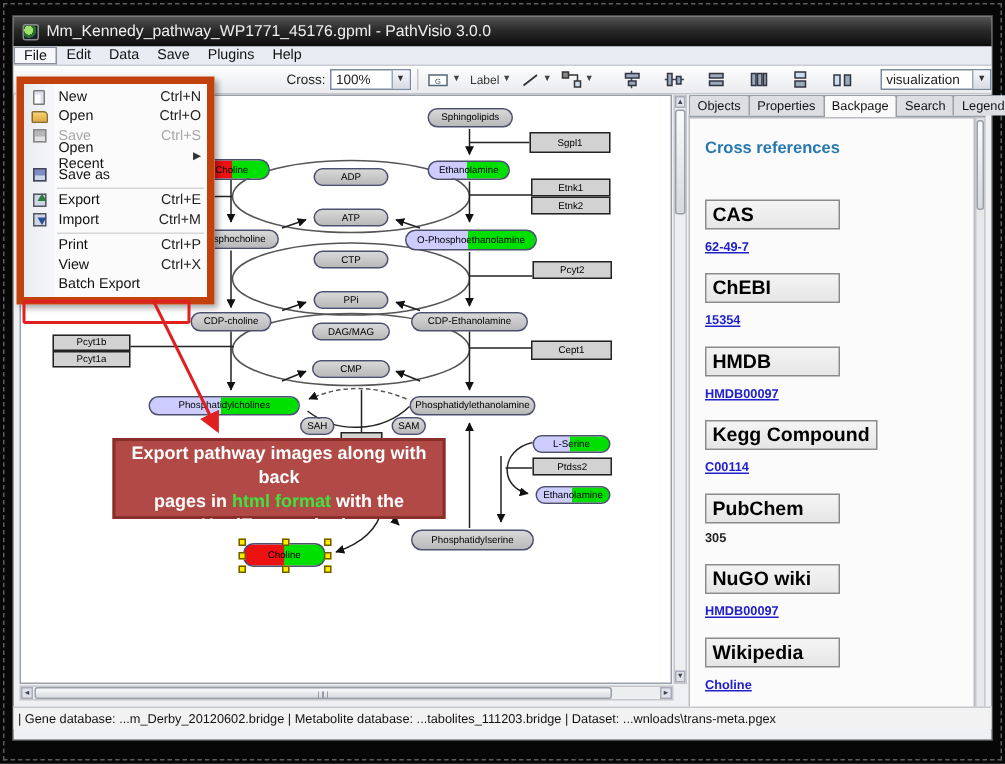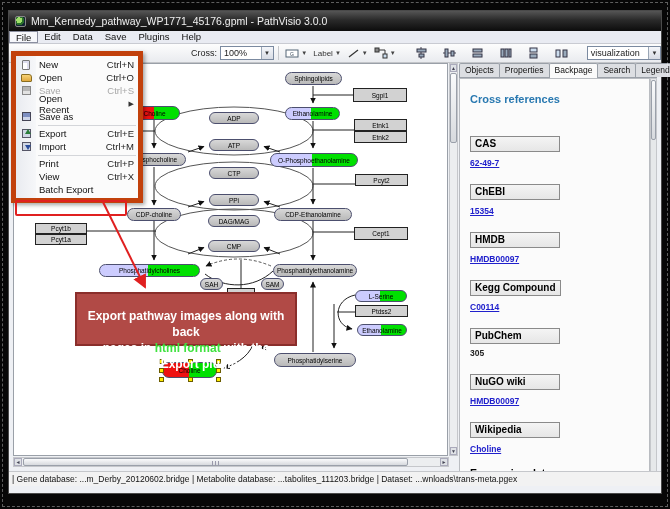--- a/index.html
+++ b/index.html
@@ -61,21 +61,21 @@
   #ptabs { display:flex; height:15px; font-size:8.5px; color:#111; border-bottom:1px solid #9aa0a8; background:#e4e6ea; }
   .ptab { padding:1px 5px 0; border:1px solid #9aa0a8; border-bottom:none; background:#dcdee2;
       margin-right:-1px; border-radius:2px 2px 0 0; }
   .ptab.active { background:#fafafa; position:relative; top:0; height:15px; }
   #pbody { position:absolute; left:0; top:15px; right:7px; bottom:0; background:#fbfbfb;
       border:1px solid #b9bcc1; padding:14px 8px 0 10px; overflow:hidden; }
   #pscroll { position:absolute; right:0; top:15px; width:7px; bottom:0; background:#e6e8ea; border:1px solid #c5c7cb;}
   #pheading { color:#2878b0; font-weight:bold; font-size:11px; margin-bottom:28px; }
   .bp-section { margin-bottom:13px; }
   .bp-title { display:inline-block; min-width:90px; background:linear-gradient(180deg,#f4f4f4,#e6e6e6);
-      border:1px solid #8a8a8a; font-weight:bold; font-size:10px; padding:1px 4px 2px; color:#000; }
+      border:1px solid #8a8a8a; font-weight:bold; font-size:13px; padding:1px 4px 2px; color:#000; }
   .bp-link { display:block; margin-top:6px; font-size:8.5px; font-weight:bold; color:#2020cc; text-decoration:underline; }
   .bp-plain { display:block; margin-top:4px; font-size:8.5px; color:#222; text-decoration:none; font-weight:bold;}
   #pfooter { font-weight:bold; font-size:10.5px; color:#000; margin-top:4px; }
   
   #statusbar { position:absolute; left:0; right:0; top:460px; height:15px; background:#f2f2f2;
       border-top:1px solid #c5c7cb; font-size:8.5px; color:#111; display:flex; align-items:center; padding-left:3px;
       white-space:nowrap; overflow:hidden; }
   
   #filemenu { position:absolute; left:2px; top:40px; width:132px; background:#fbfbfb;
       border:5px solid #c2410c; box-shadow:2px 2px 4px rgba(0,0,0,.35); z-index:5; padding:2px 0; }
@@ -97,21 +97,21 @@
   .ic-folder { width:11px; height:8px; background:linear-gradient(180deg,#f7d277,#e0a93f); border:1px solid #8a6d20; border-radius:1px 3px 1px 1px; }
   .ic-disk { width:9px; height:9px; background:#7d8fc2; border:1px solid #445; box-shadow:inset 0 -3px 0 #cdd5ea; }
   .ic-disk.gray { background:#b5b5b5; box-shadow:inset 0 -3px 0 #e2e2e2; border-color:#888; }
   .ic-port { width:9px; height:9px; background:#cfd6e4; border:1px solid #556; position:relative; }
   .ic-port::after { content:""; position:absolute; left:2px; top:2px; border:3px solid transparent; border-top:5px solid #2a4d9b; }
   .ic-port.up::after { border-top:none; border-bottom:5px solid #2a7d3b; top:-1px; }
   
   #arrow-svg { position:absolute; left:0; top:0; z-index:7; pointer-events:none; }
   #callout { position:absolute; left:75px; top:292px; width:222px; height:54px; background:#b14a46;
       border:2px solid #8a2e2b; z-index:8; color:#fff; font-weight:bold; font-size:12px;
-      text-align:center; line-height:16px; padding-top:14px; }
+      text-align:center; line-height:16px; padding-top:0; }
   #callout .hl { color:#3fe23f; }
 </style>
 </head>
 <body>
 
 <div id="app">
   <div id="win">
 
     <div id="titlebar">
       <span id="appicon"></span>

